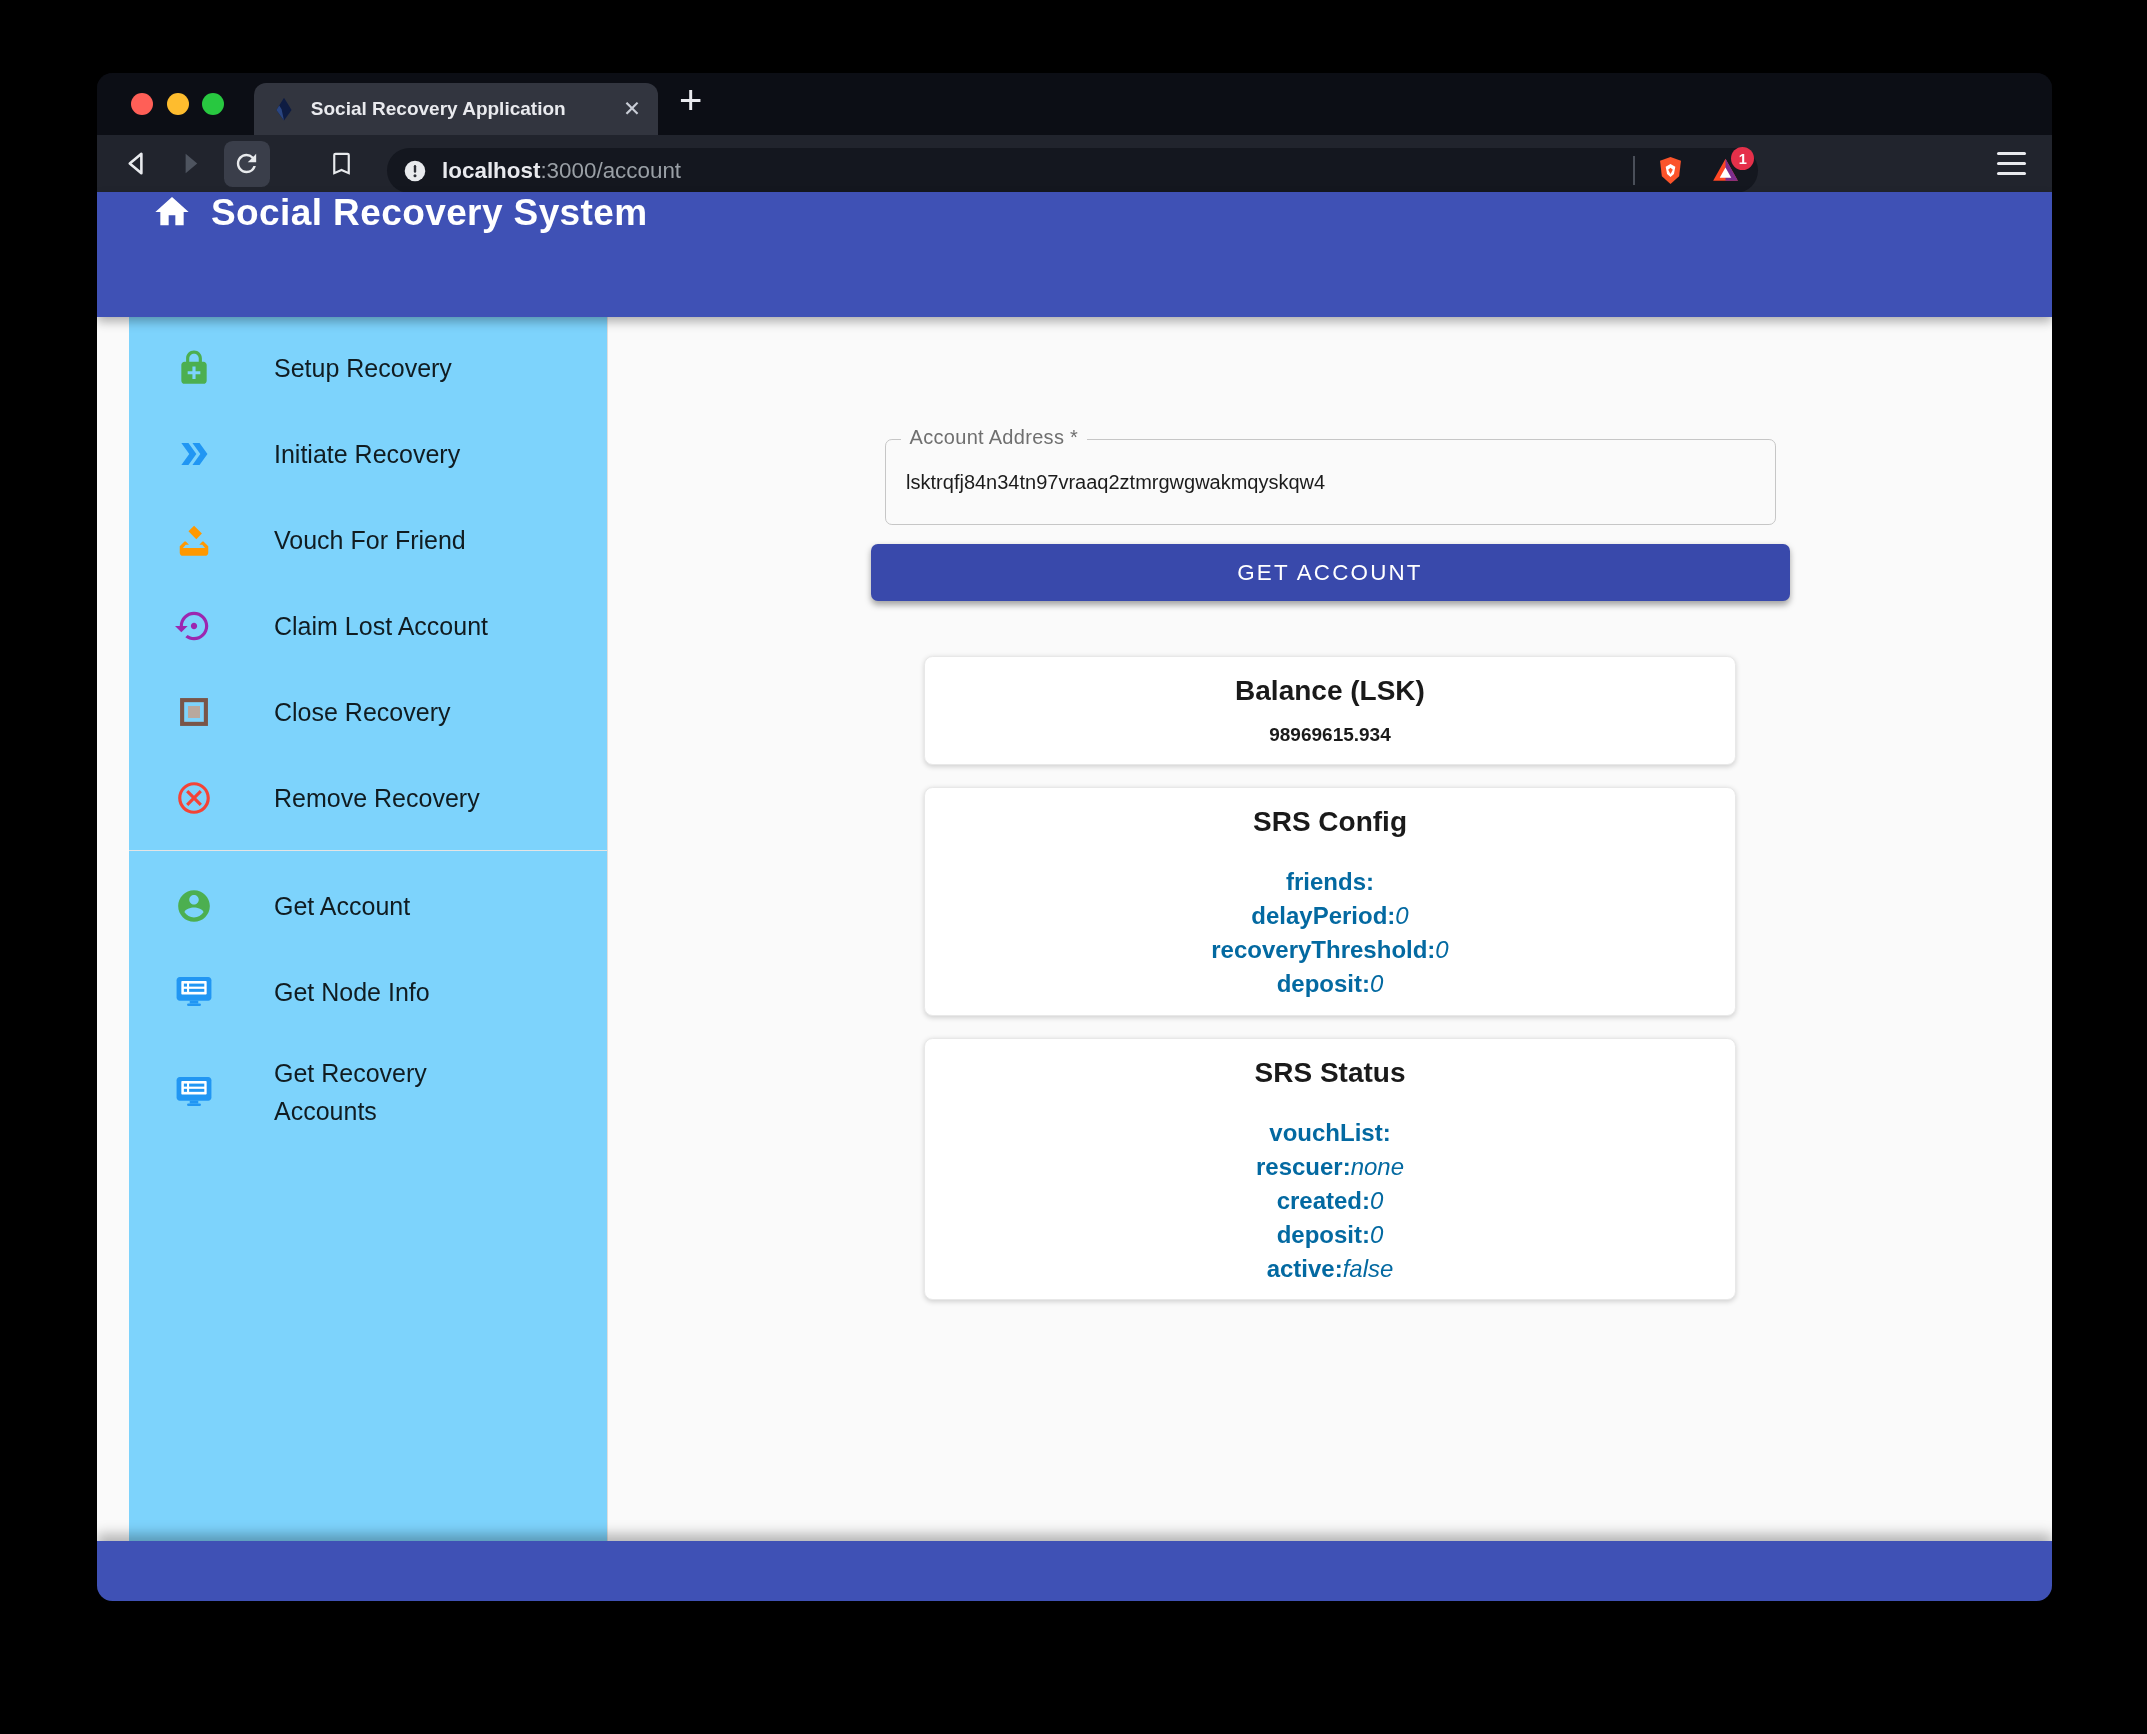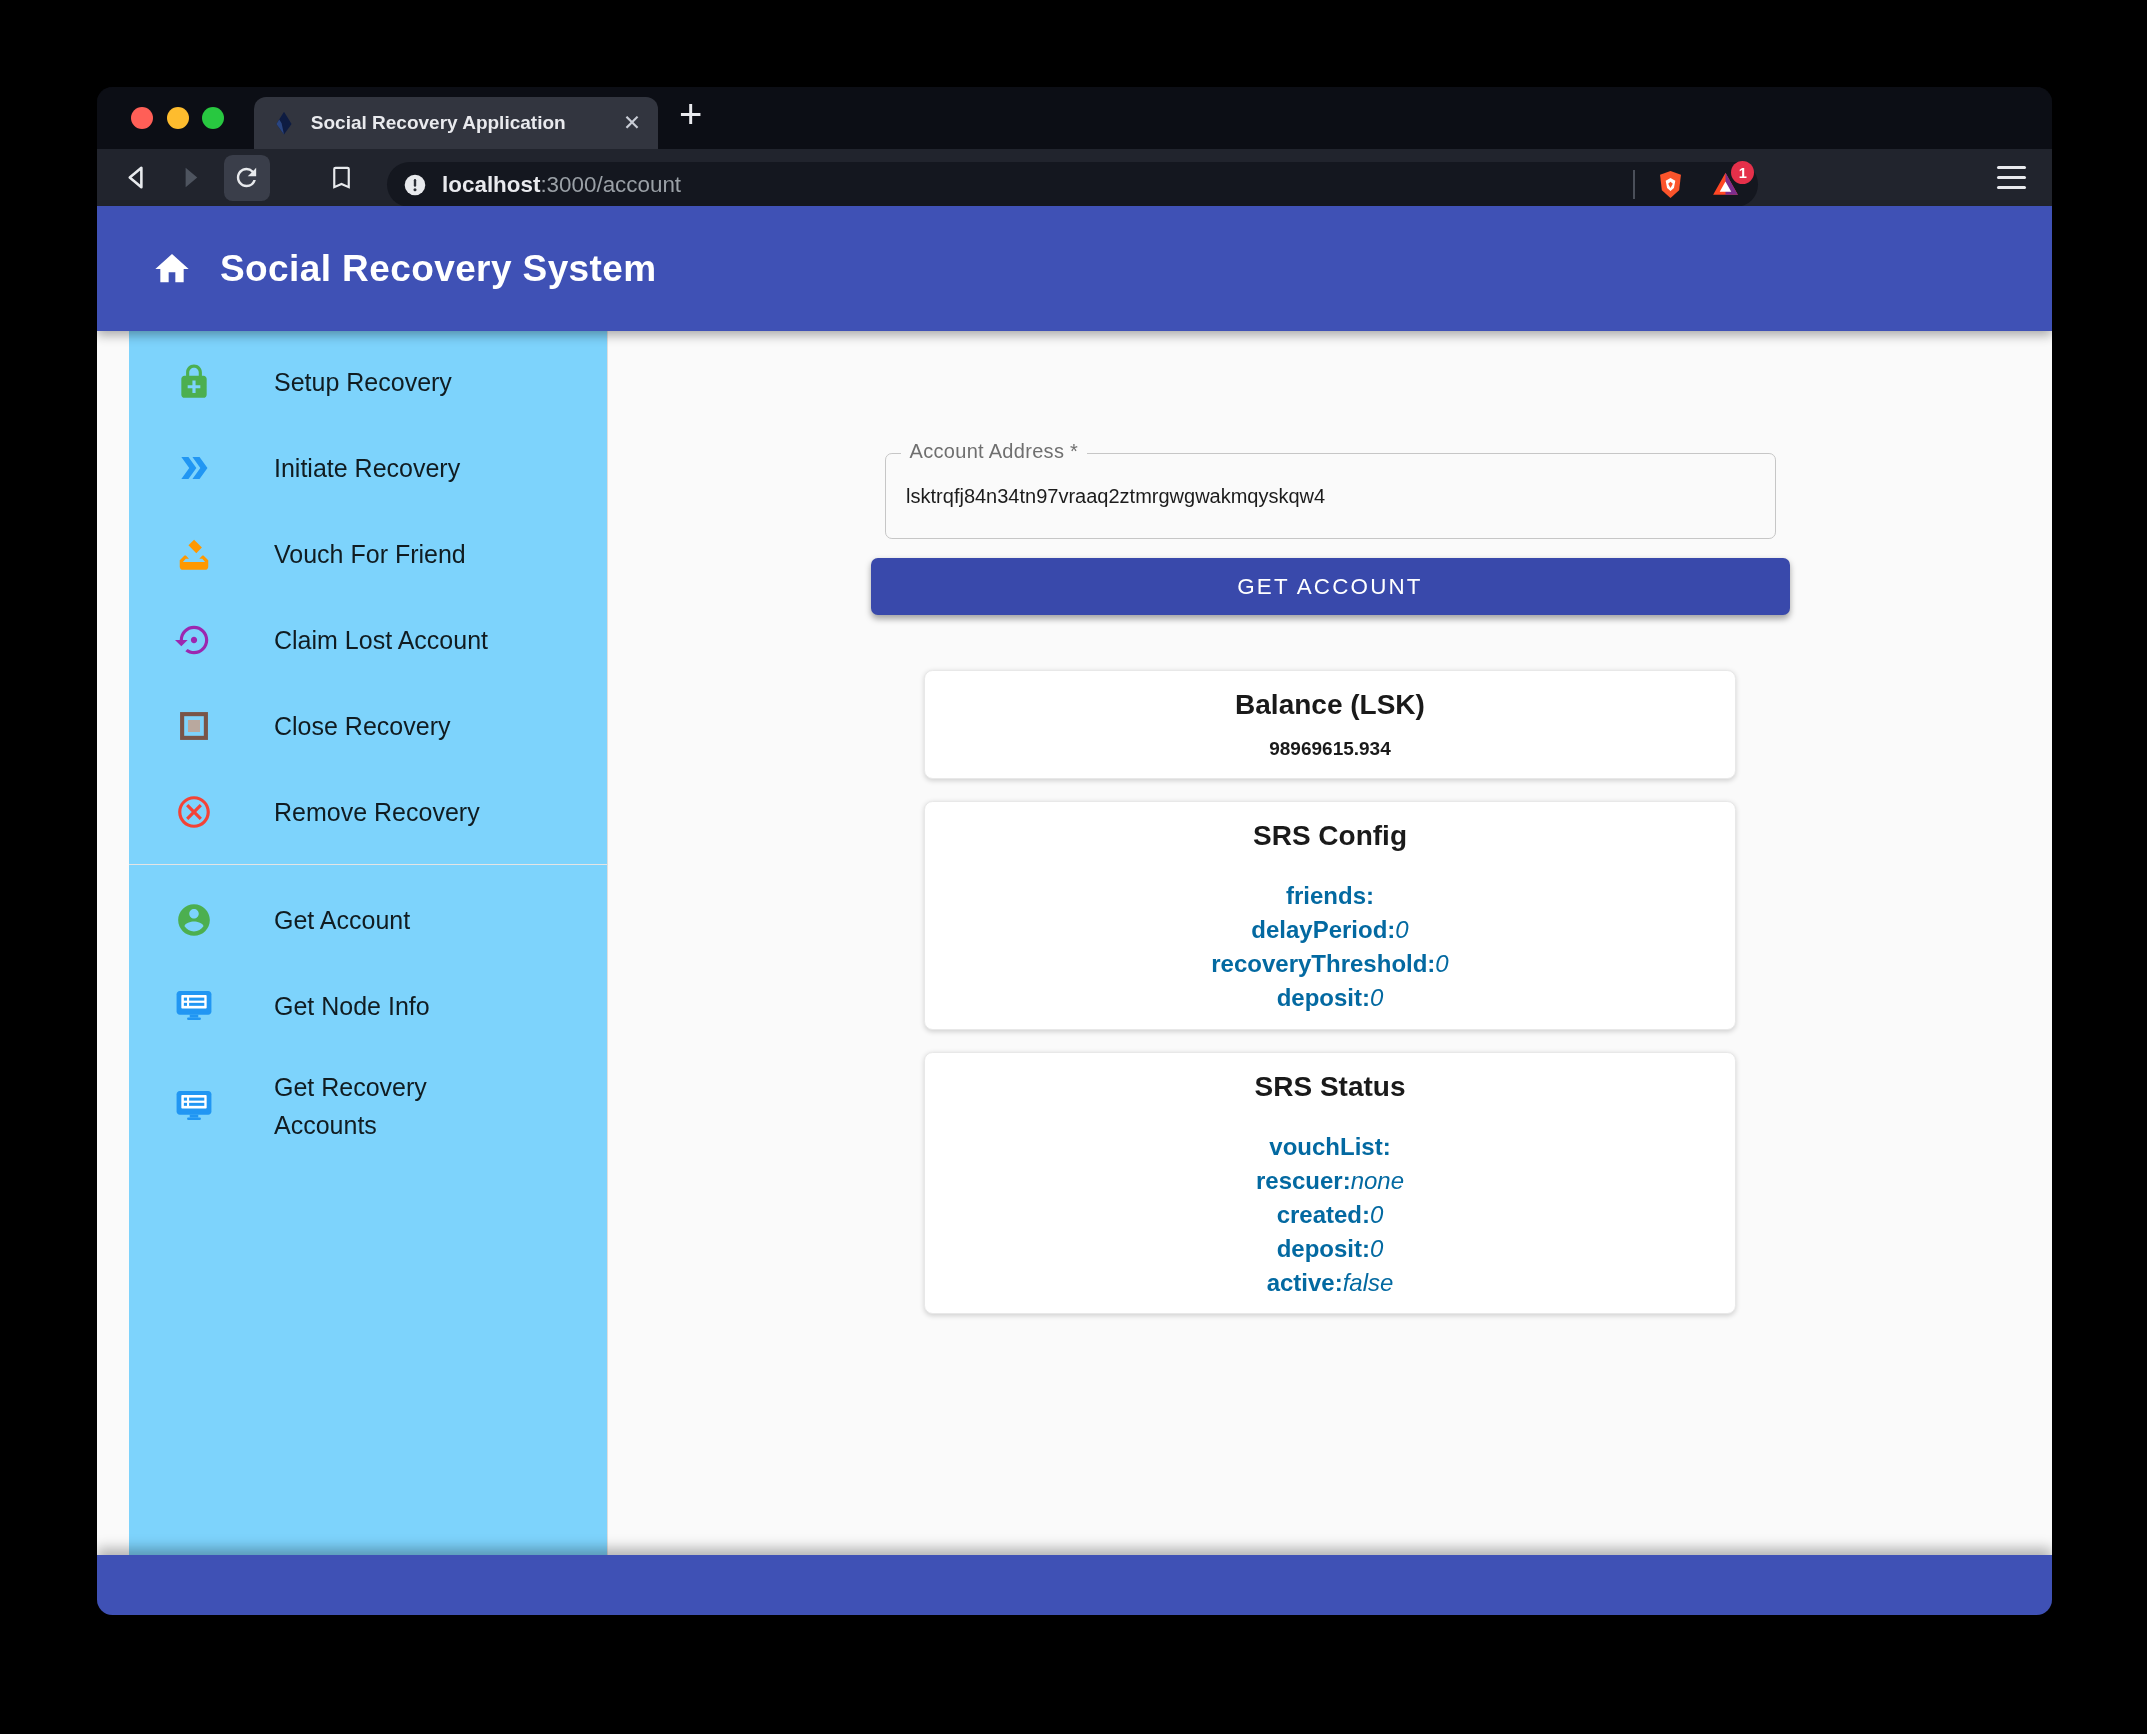--- a/index.html
+++ b/index.html
@@ -3,21 +3,21 @@
 <meta charset="utf-8">
 <style>
   :root{
     --header-blue:#3f51b5; --button-blue:#3949ab; --footer-blue:#3f51b5;
     --green:#4caf50; --blue:#2196f3; --orange:#ff9800; --purple:#9c27b0;
     --brown:#795548; --brown-fill:#b9a89e; --red:#f44336; --badge-red:#e5304a;
     --traffic-red:#ff5f57; --traffic-yellow:#febc2e; --traffic-green:#28c840;
   }
   *{margin:0;padding:0;box-sizing:border-box;}
   html,body{width:2148px;height:1735px;background:#000;font-family:"Liberation Sans",sans-serif;}
-  .window{position:absolute;left:97px;top:87px;width:1955px;height:1528px;border-radius:15.5px;
+  .window{position:absolute;left:97px;top:73px;width:1955px;height:1528px;border-radius:15.5px;
           overflow:hidden;background:#0c0e15;display:flex;flex-direction:column;}
 
   
   .tabstrip{height:62px;background:#0c0e15;position:relative;flex-shrink:0;}
   .traffic{position:absolute;top:20px;width:22.4px;height:22.4px;border-radius:50%;}
   .t-red{left:34px;background:var(--traffic-red);}
   .t-yellow{left:70px;background:var(--traffic-yellow);}
   .t-green{left:105px;background:var(--traffic-green);}
   .tab{position:absolute;left:157px;bottom:0;width:404px;height:52px;background:#32353f;
        border-radius:12px 12px 0 0;display:flex;align-items:center;padding:0 17px;}
@@ -42,22 +42,22 @@
   .pill-div{width:1.7px;height:29px;background:#4a4f59;margin-right:19px;}
   .shield-ic,.bat-wrap{width:33px;height:33px;flex-shrink:0;}
   .shield-ic{margin-right:22.4px;}
   .bat-wrap{position:relative;}
   .bat-badge{position:absolute;top:-6.9px;right:-12px;min-width:23px;height:23px;border-radius:12px;
              background:var(--badge-red);color:#fff;font-size:14.6px;display:flex;align-items:center;justify-content:center;font-weight:600;}
   .menu{margin-left:auto;margin-right:26px;display:flex;flex-direction:column;gap:6.9px;}
   .menu span{display:block;width:29px;height:3.4px;border-radius:1.7px;background:#e9eaee;}
 
   
-  .appheader{height:125px;background:var(--header-blue);display:flex;align-items:center;
-             padding-left:55px;gap:28px;position:relative;z-index:5;
+  .appheader{height:125px;background:var(--header-blue);display:flex;
+             padding-left:55px;gap:19px;position:relative;z-index:5;
              box-shadow:0 5.2px 10.3px rgba(0,0,0,.32);flex-shrink:0;}
   .appheader h1{color:#fff;font-size:37px;font-weight:700;letter-spacing:0.4px;}
   .home-ic{width:40px;height:40px;}
 
   
   .bodyarea{flex:1;display:flex;background:#fafafa;position:relative;z-index:1;overflow:hidden;}
   .sidebar{width:479px;background:#7dd3fc;border-right:1.7px solid #dedede;padding-top:8px;flex-shrink:0;margin-left:32px;}
   .nav-item{height:86px;display:flex;align-items:center;padding-left:45px;cursor:default;}
   .nav-item.tall{height:114px;}
   .nav-icon{width:40px;height:40px;display:flex;align-items:center;justify-content:center;flex-shrink:0;}

